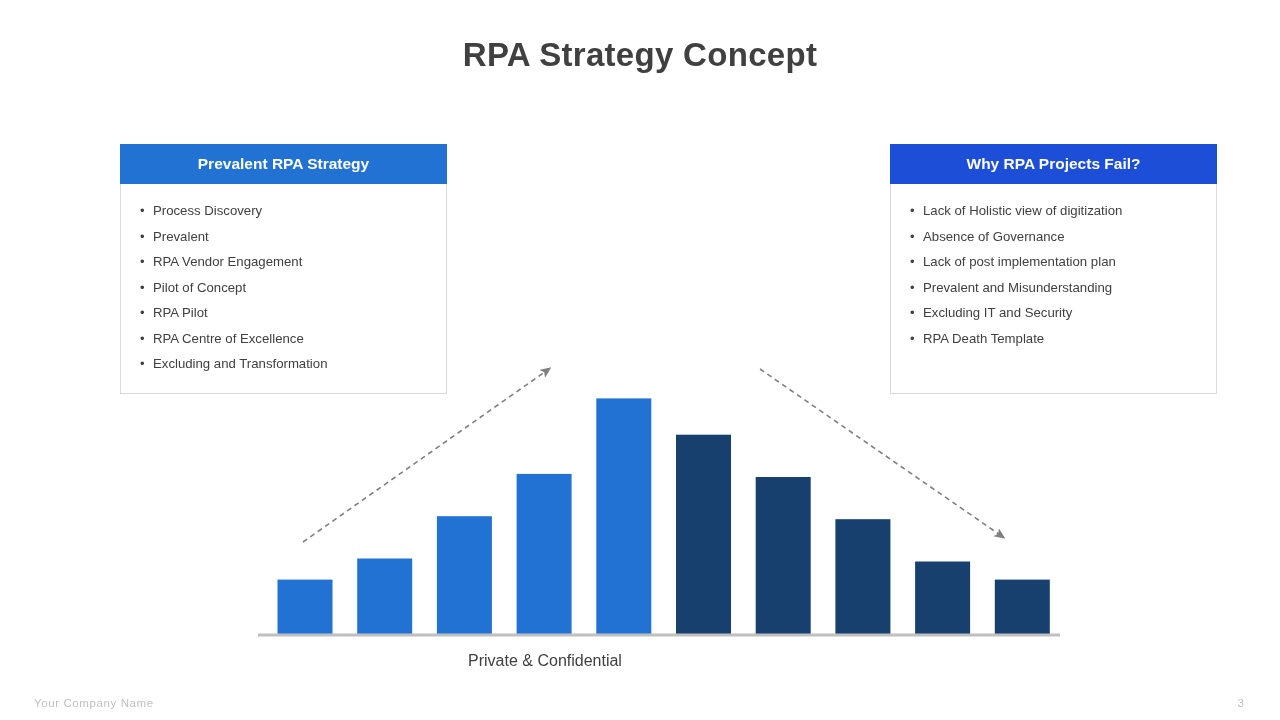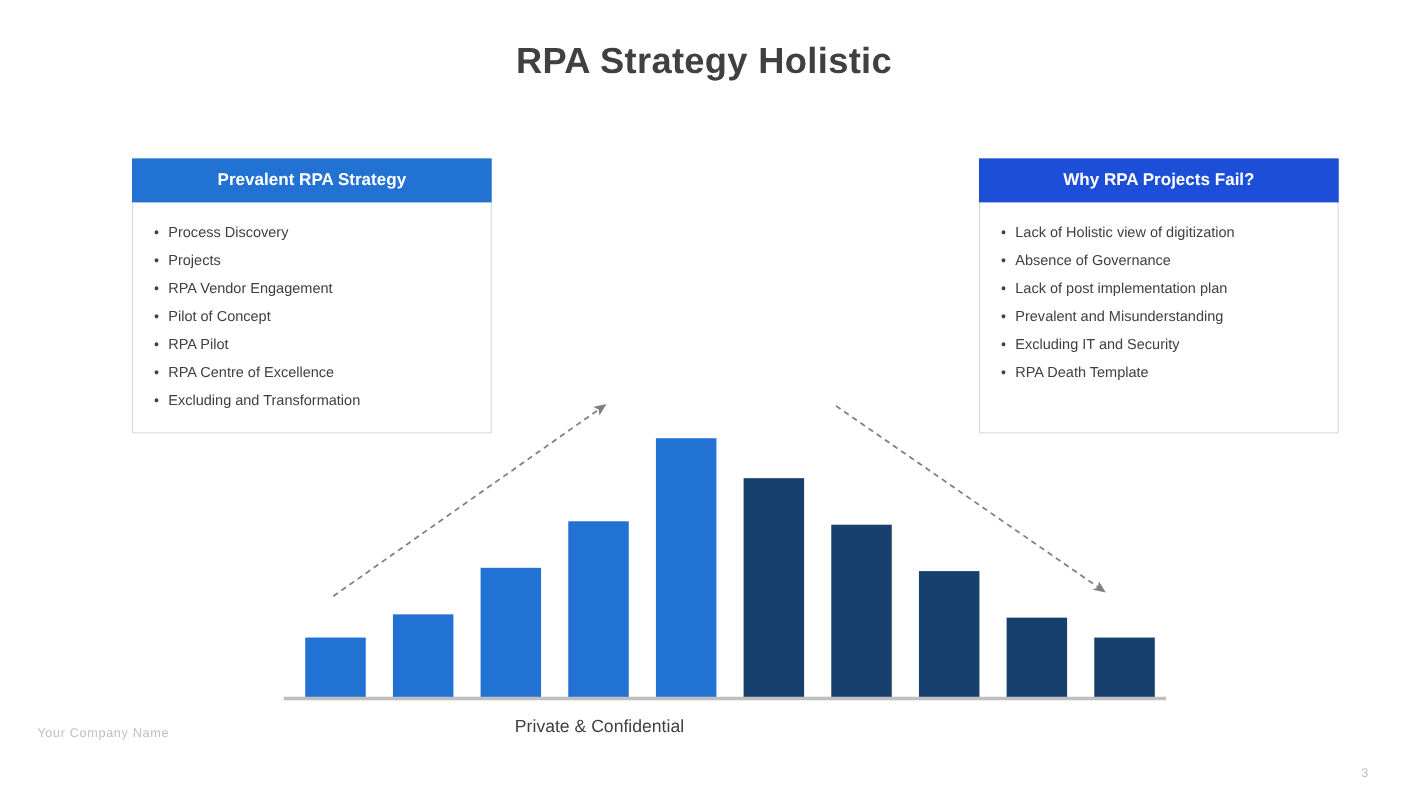--- a/index.html
+++ b/index.html
@@ -95,39 +95,39 @@
     width: 1090px;
     text-align: center;
     font-size: 16px;
     color: #3f3f3f;
   }
 
   
   #footer-company {
     position: absolute;
     left: 34px;
-    top: 661px;
+    top: 697px;
     font-size: 11.5px;
     color: #bfbfbf;
     letter-spacing: 0.6px;
   }
   #footer-pagenum {
     position: absolute;
     right: 36px;
     top: 697px;
     font-size: 11.5px;
     color: #bfbfbf;
   }
 </style>
 </head>
 <body>
 
 <div id="slide">
 
-  <div id="slide-title">RPA Strategy Holistic</div>
+  <div id="slide-title">RPA Strategy Concept</div>
 
   <svg id="chart" viewBox="0 0 1280 720" xmlns="http://www.w3.org/2000/svg">
     <defs>
       <marker id="arrowhead" markerWidth="7" markerHeight="7" refX="5.2" refY="3" orient="auto" markerUnits="strokeWidth">
         <path d="M0,0 L7,3 L0,6 L1.6,3 z" fill="#7f7f7f"></path>
       </marker>
     </defs>
     <g>
         <rect x="277.5" y="579.6" width="55" height="54.4" fill="#2272d3"></rect>
         <rect x="357.2" y="558.5" width="55" height="75.5" fill="#2272d3"></rect>
@@ -148,21 +148,21 @@
         <line x1="258" y1="635" x2="1060" y2="635" stroke="#bfbfbf" stroke-width="3"></line>
       </g>
   </svg>
 
   <div id="chart-caption">Private &amp; Confidential</div>
 
   <div class="panel" id="panel-left">
     <div class="panel-header">Prevalent RPA Strategy</div>
     <ul class="panel-list">
         <li><span class="bullet">•</span><span>Process Discovery</span></li>
-        <li><span class="bullet">•</span><span>Projects</span></li>
+        <li><span class="bullet">•</span><span>Prevalent</span></li>
         <li><span class="bullet">•</span><span>RPA Vendor Engagement</span></li>
         <li><span class="bullet">•</span><span>Pilot of Concept</span></li>
         <li><span class="bullet">•</span><span>RPA Pilot</span></li>
         <li><span class="bullet">•</span><span>RPA Centre of Excellence</span></li>
         <li><span class="bullet">•</span><span>Excluding and Transformation</span></li>
       </ul>
   </div>
 
   <div class="panel" id="panel-right">
     <div class="panel-header">Why RPA Projects Fail?</div>

